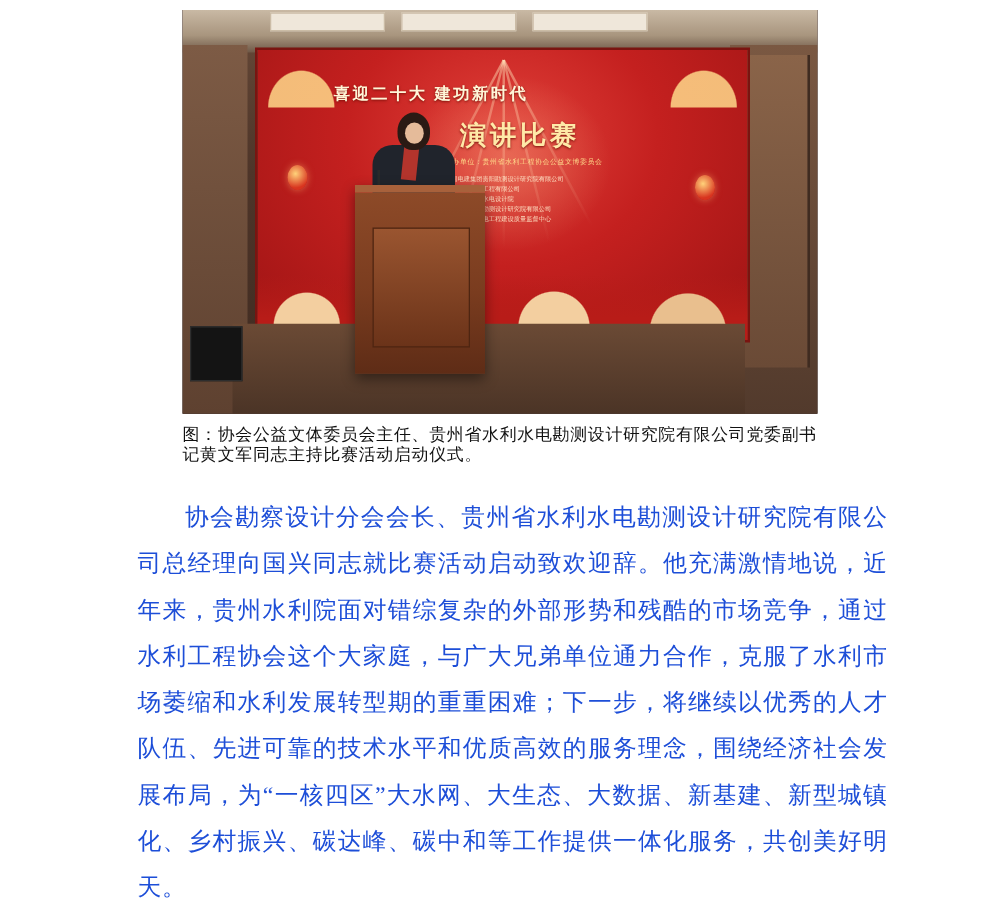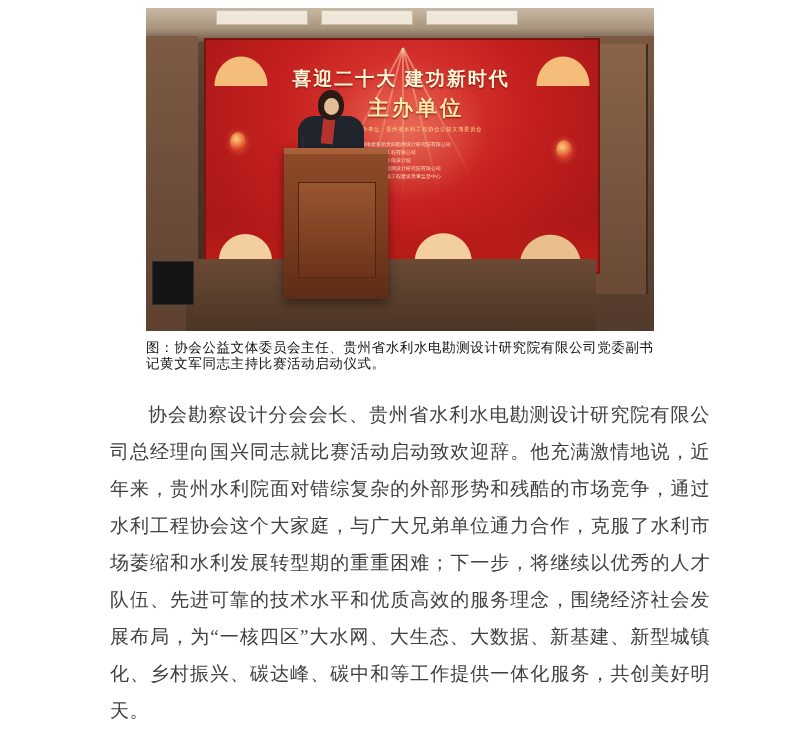--- a/index.html
+++ b/index.html
@@ -91,27 +91,26 @@
   }
   .screen .ray {
     position: absolute;
     left: 50%; top: 8px;
     width: 2px; height: 150px;
     background: linear-gradient(180deg, rgba(255,220,180,0.5), rgba(255,200,150,0));
     transform-origin: top center;
   }
   .screen .title1 {
     position: absolute;
-    left: 50px; top: 26px;
+    left: 61px; top: 26px;
     width: 290px;
-    text-align: center;
     color: #fff6d8;
     font-family: "Liberation Sans", sans-serif;
     font-weight: bold;
-    font-size: 19px;
+    font-size: 13px;
     letter-spacing: 2px;
     text-shadow: 0 1px 2px #7a1008;
     white-space: nowrap;
   }
   .screen .title2 {
     position: absolute;
     left: 110px; top: 54px;
     width: 200px;
     text-align: center;
     color: #ffe9a8;
@@ -235,21 +234,21 @@
     position: absolute;
     left: 110px;
     top: 396px;
     width: 600px;
     font-size: 19px;
     line-height: 37px;
     letter-spacing: 0.5px;
     text-align: justify;
     text-justify: inter-ideograph;
     text-indent: 38px;
-    color: #404040;
+    color: #1d4ed8;
   }
 </style>
 </head>
 <body>
 
 <div class="page">
 
   <div class="photo-wrap">
     <div class="photo">
 
@@ -271,21 +270,21 @@
         <div class="ray" style="transform:rotate(0deg)"></div>
         <div class="ray" style="transform:rotate(14deg)"></div>
         <div class="ray" style="transform:rotate(28deg)"></div>
 
         <div class="fan" style="left:8px;top:16px;"></div>
         <div class="fan" style="right:8px;top:16px;"></div>
         <div class="lantern" style="left:24px;top:92px;"></div>
         <div class="lantern" style="right:26px;top:100px;"></div>
 
         <div class="title1">喜迎二十大 建功新时代</div>
-        <div class="title2">主办单位</div>
+        <div class="title2">演讲比赛</div>
         <div class="subhead">主办单位：贵州省水利工程协会公益文博委员会</div>
         <div class="sublines" style="white-space:pre-line;">中国电建集团贵阳勘测设计研究院有限公司
 贵州水利水电工程有限公司
 贵州中建水利水电设计院
 贵州水利水电勘测设计研究院有限公司
 贵州省水利水电工程建设质量监督中心</div>
 
         <div class="cloud"></div>
       </div>
 

